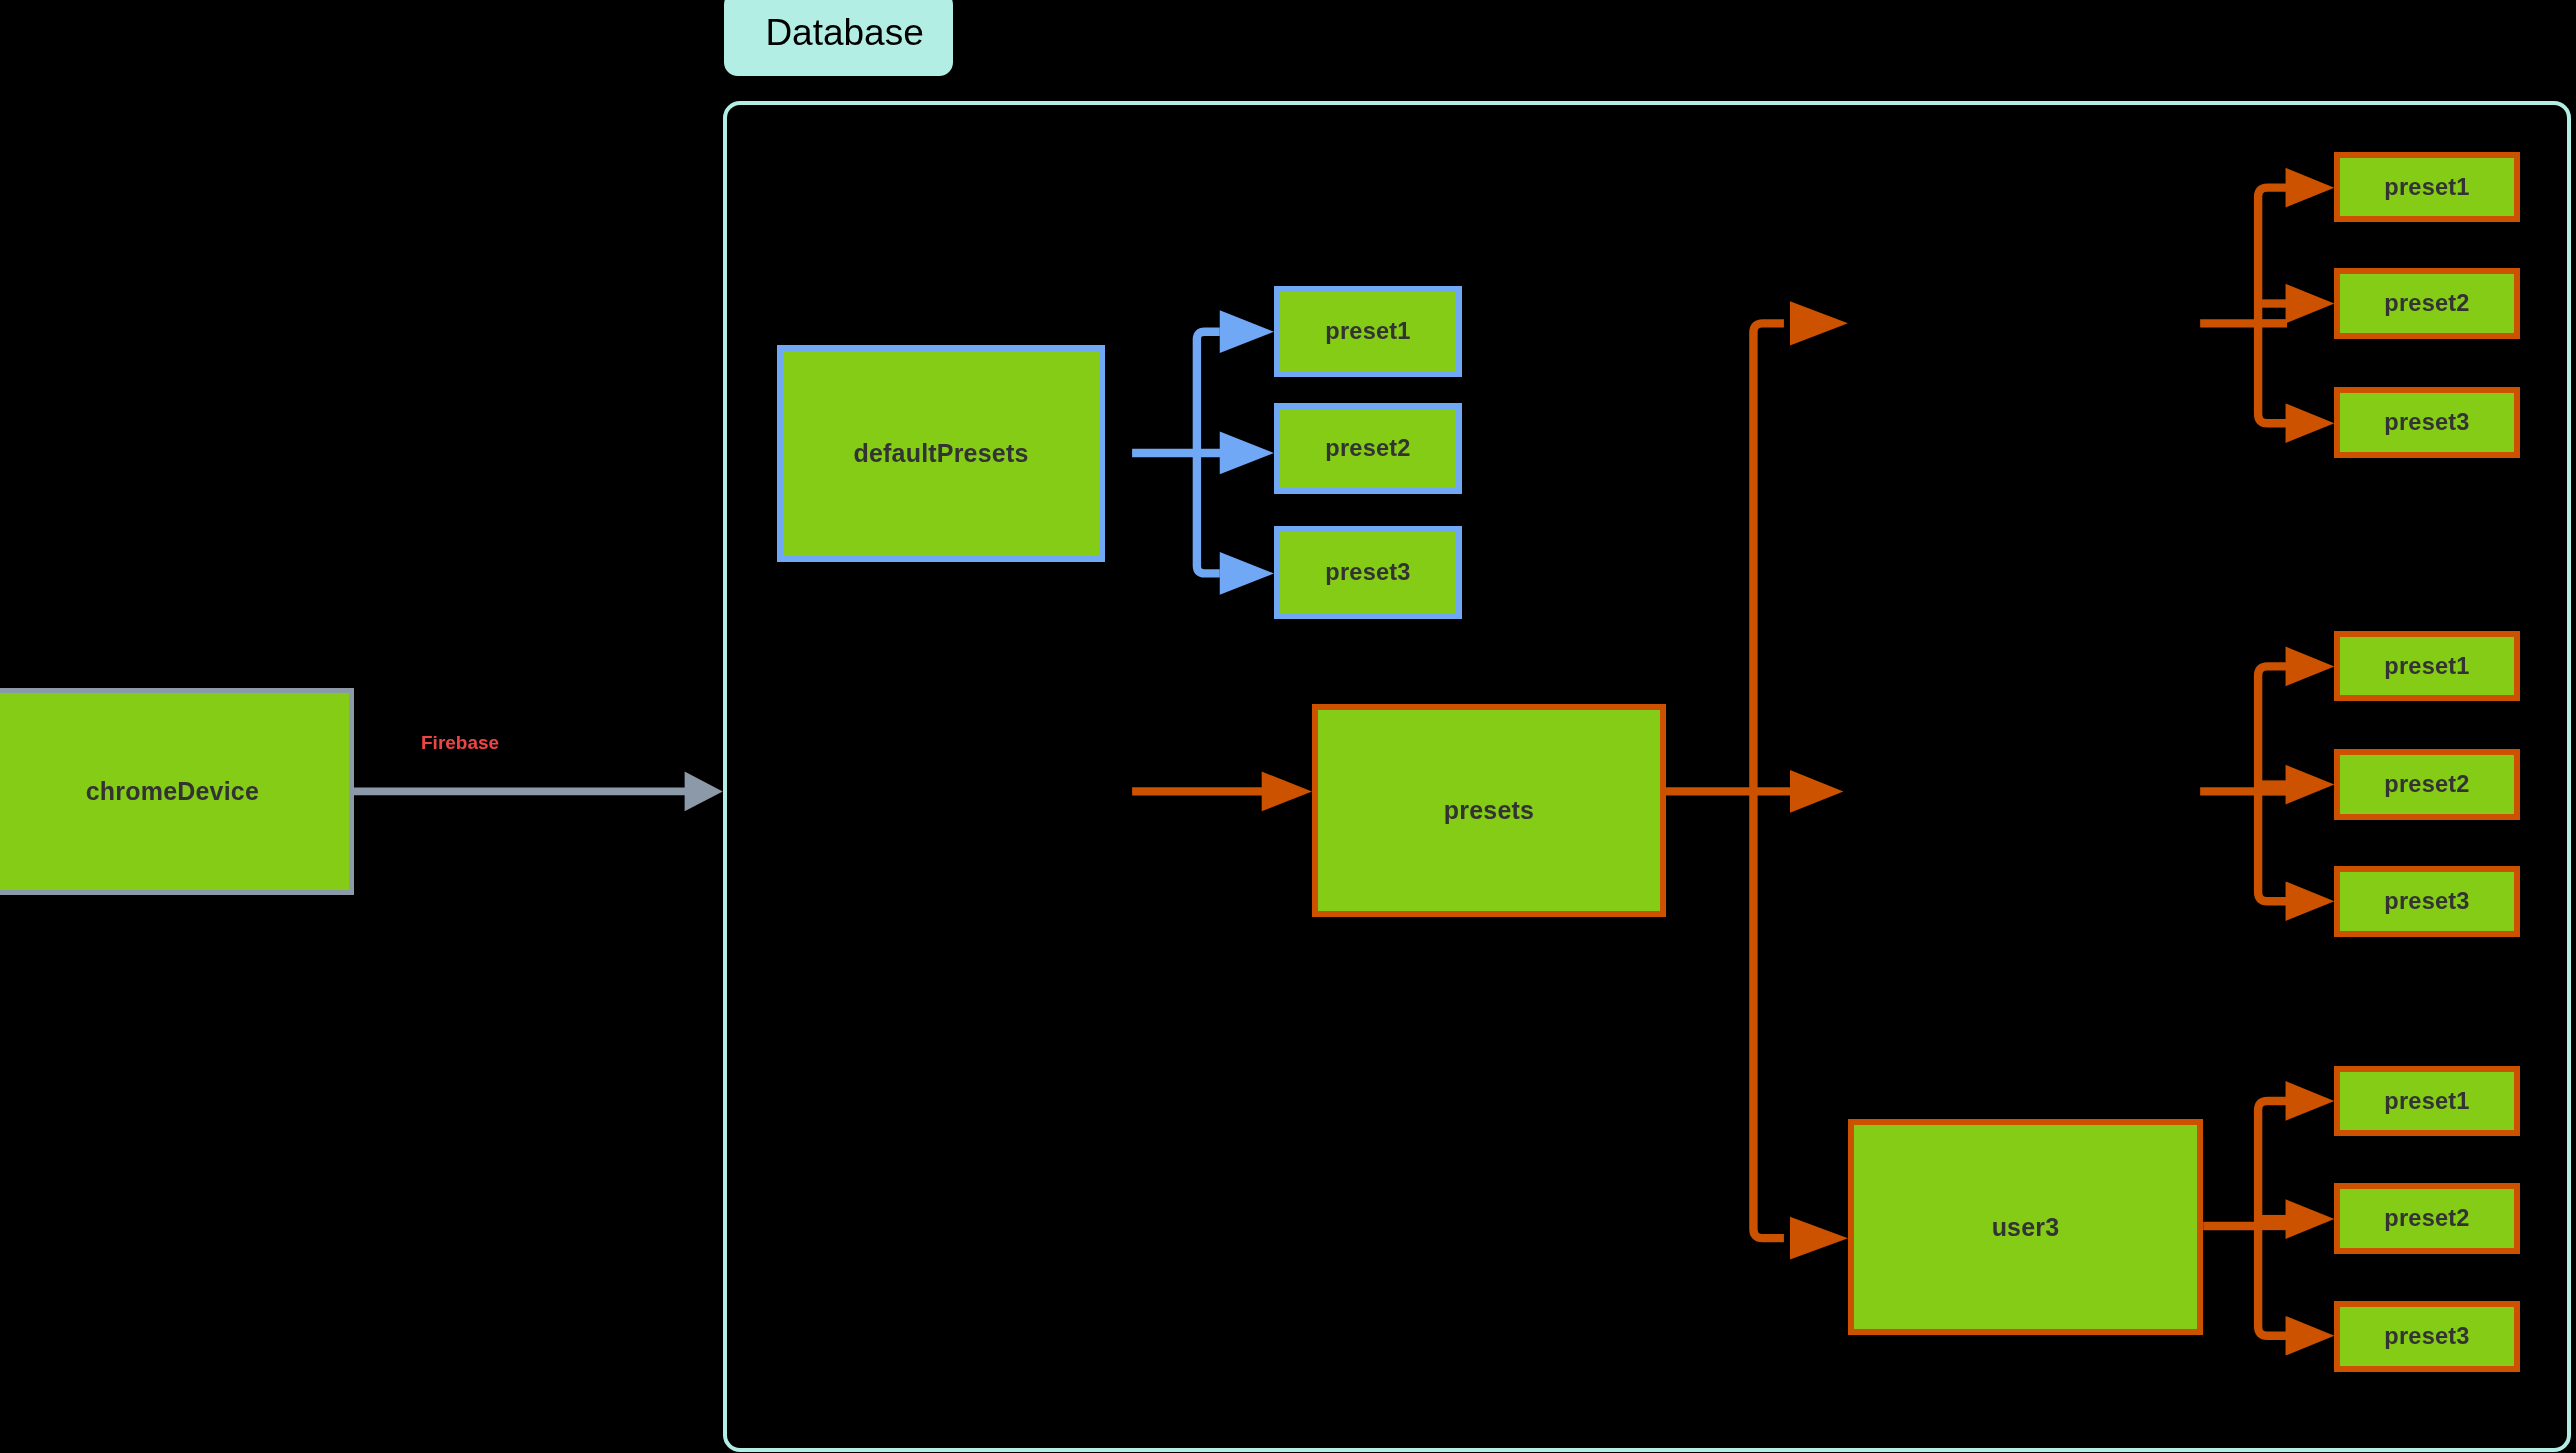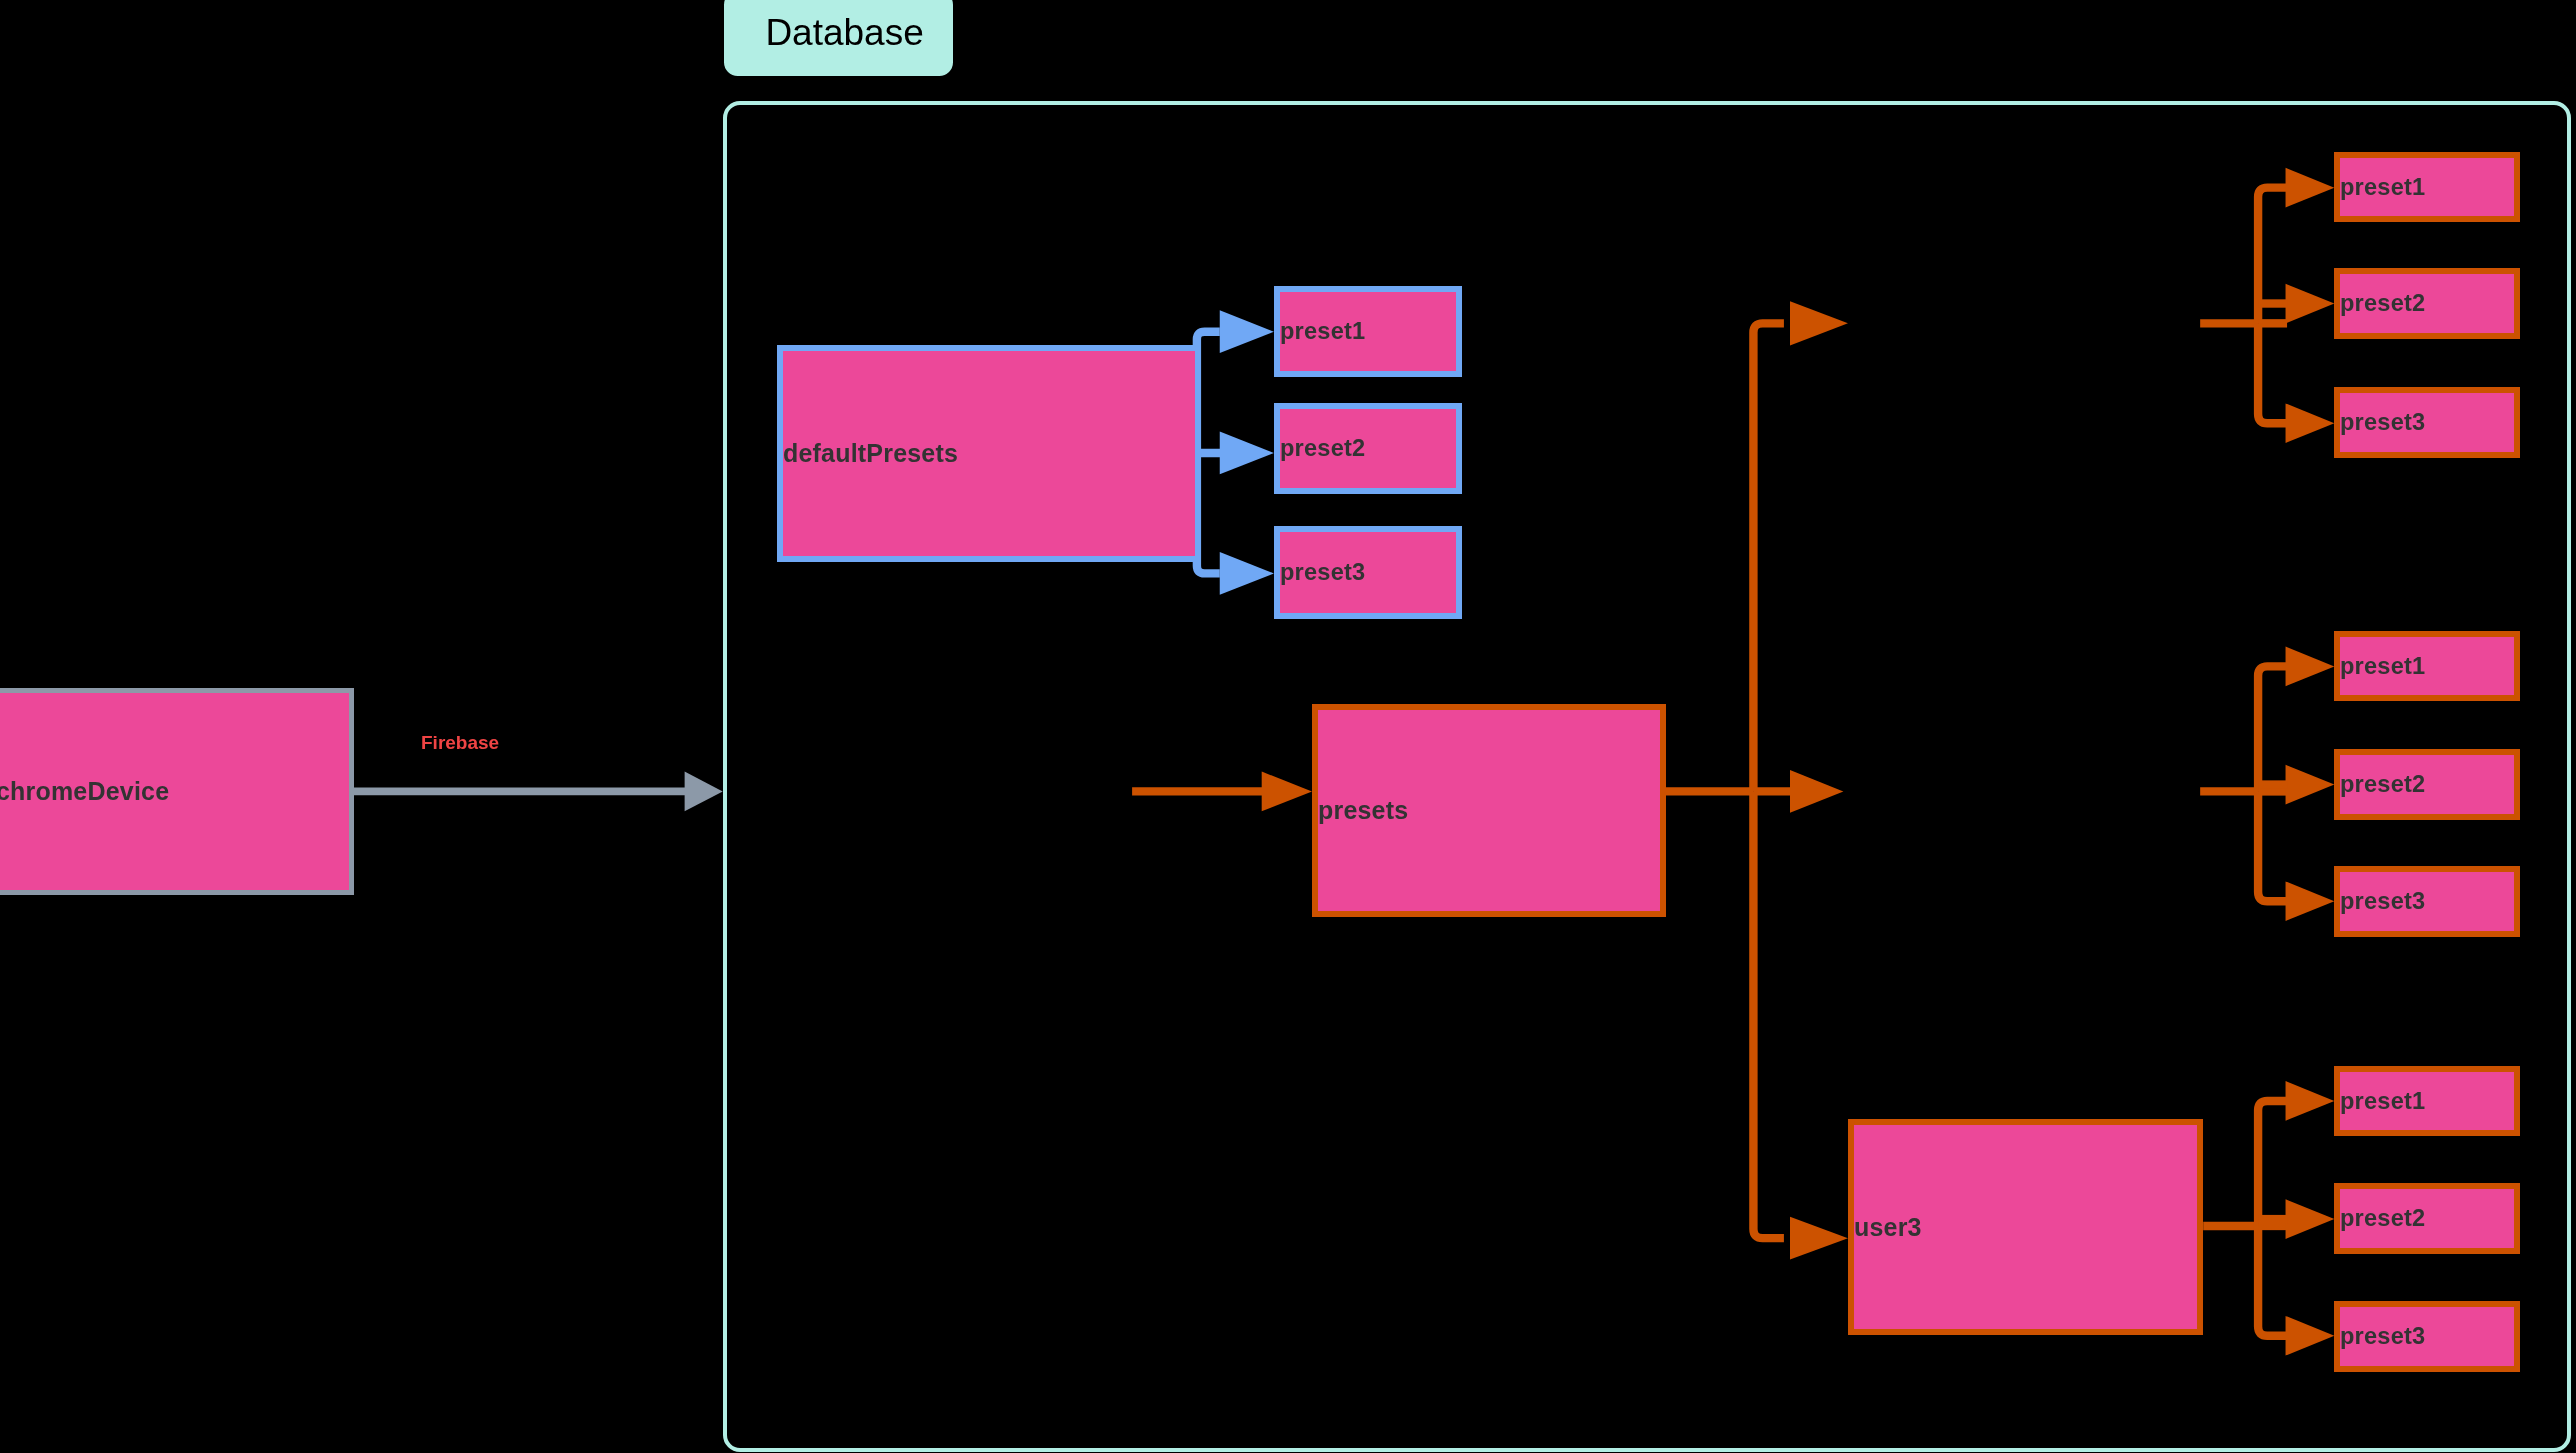--- a/index.html
+++ b/index.html
@@ -6,23 +6,23 @@
   #canvas{
     position:relative;
     width:2576px;height:1454px;
     background:#000000;
     overflow:hidden;
     font-family:"Liberation Sans", sans-serif;
     border-radius:17px;
   }
   .box{
     position:absolute;
-    background:#ec4899;
+    background:#84cc16;
     box-sizing:border-box;
-    display:flex;align-items:center;justify-content:flex-start;
+    display:flex;align-items:center;justify-content:center;
     color:#333333;
     font-weight:bold;
     letter-spacing:0.2px;
   }
   .box span{pointer-events:none;}
 
   
   #db-container{
     position:absolute;
     left:723px;top:101px;
@@ -41,21 +41,21 @@
     display:flex;align-items:center;justify-content:center;
     color:#000000;
     font-size:37px;
     font-weight:normal;
     box-sizing:border-box;
     padding-left:12.2px;
   }
 
   
   #node-chromedevice{left:-9.1px;top:688px;width:363px;height:207px;border:5.3px solid #8c99a8;font-size:25px;}
-  #node-defaultpresets{left:777px;top:345px;width:424px;height:217px;border:6.9px solid #70a8f5;font-size:25px;}
+  #node-defaultpresets{left:777px;top:345px;width:328px;height:217px;border:6.9px solid #70a8f5;font-size:25px;}
 
   #node-dp-preset1{left:1274px;top:286px;width:188px;height:91px;border:6.9px solid #70a8f5;font-size:23.6px;}
   #node-dp-preset2{left:1274px;top:403px;width:188px;height:91px;border:6.9px solid #70a8f5;font-size:23.6px;}
   #node-dp-preset3{left:1274px;top:526px;width:188px;height:93px;border:6.9px solid #70a8f5;font-size:23.6px;}
 
   #node-users{left:777px;top:685px;width:355px;height:214px;border:6.9px solid #cc5200;font-size:25px;}
   #node-presets{left:1312px;top:685px;width:354px;height:213px;border:6.9px solid #cc5200;font-size:25px;margin-top:19px;}
 
   #node-user1{left:1848px;top:217px;width:352px;height:214px;border:6.9px solid #cc5200;font-size:25px;}
   #node-user2{left:1843px;top:685px;width:357px;height:214px;border:6.9px solid #cc5200;font-size:25px;}

